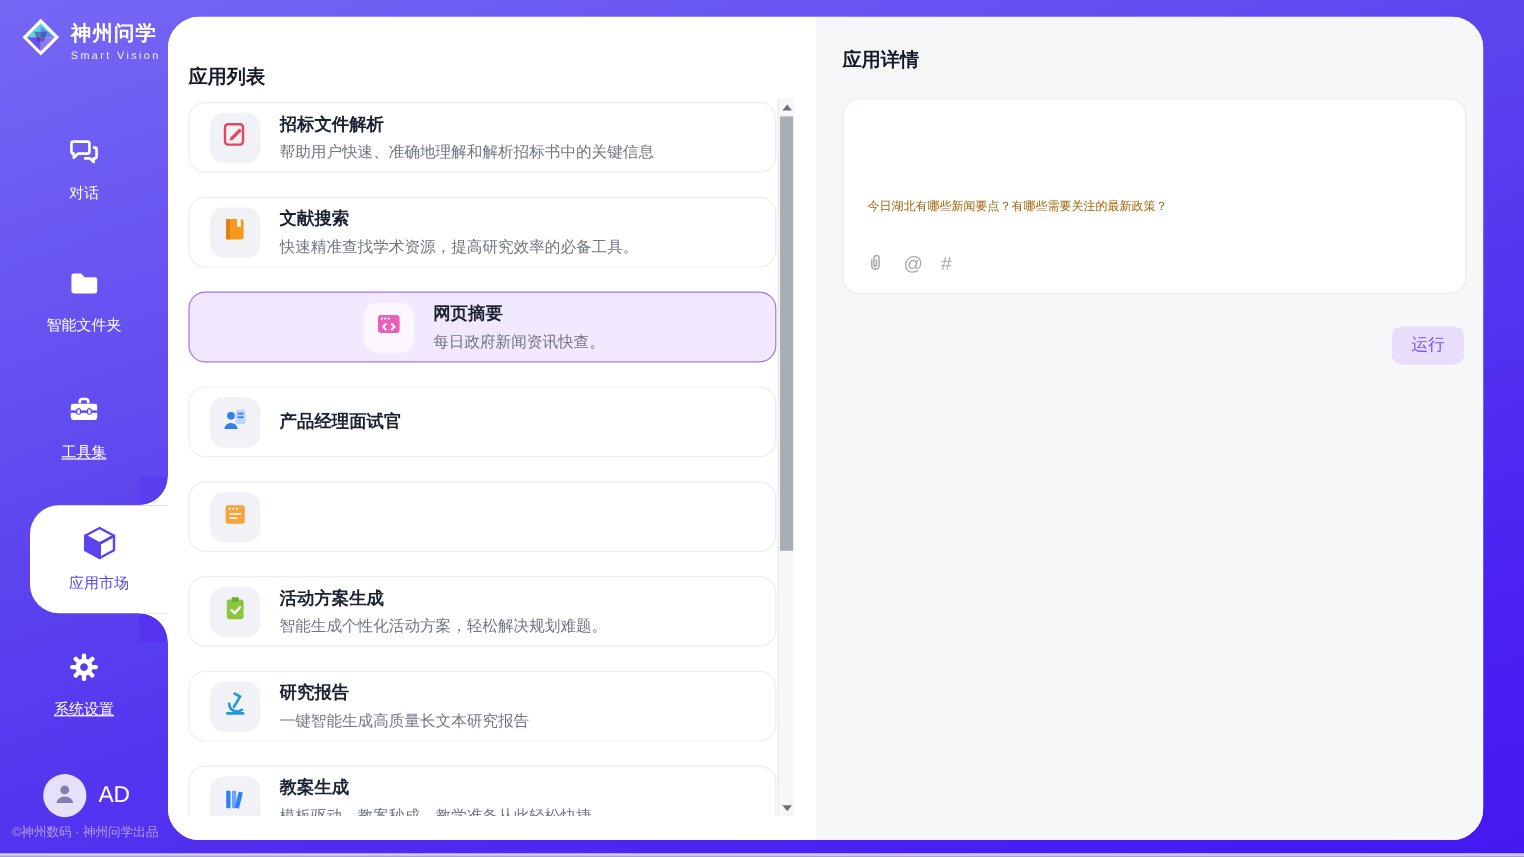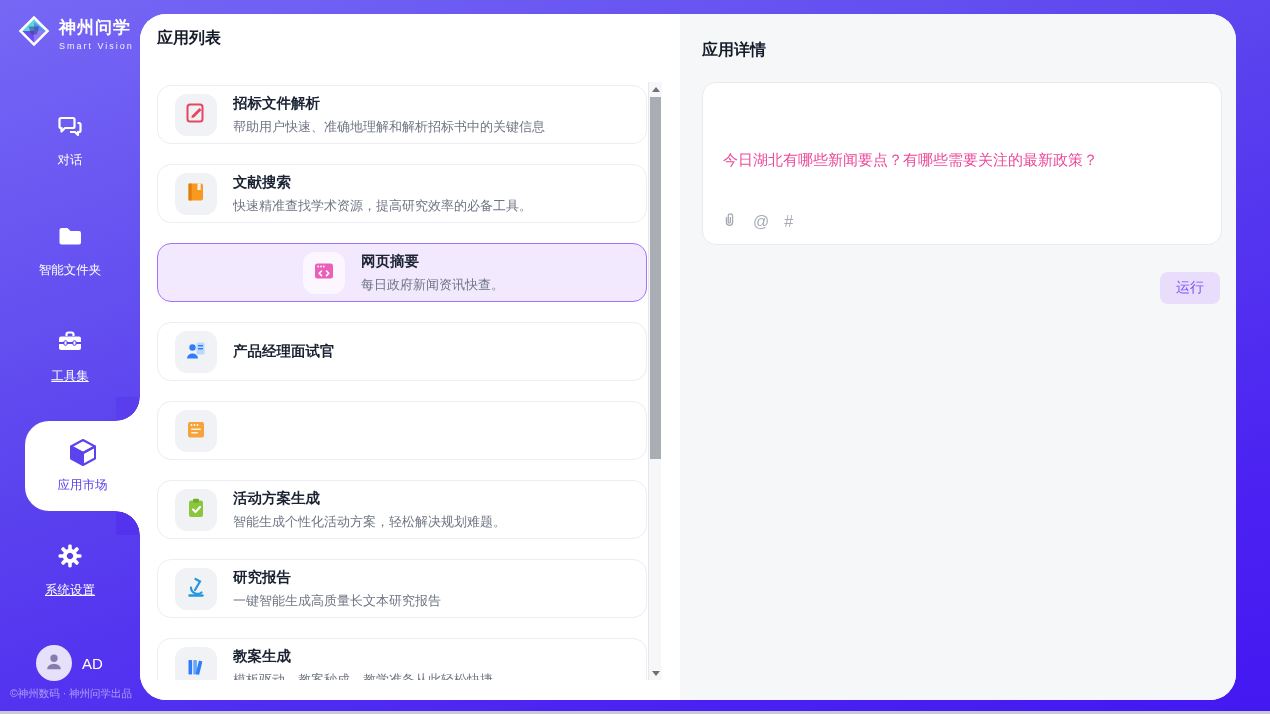--- a/index.html
+++ b/index.html
@@ -31,30 +31,30 @@
   }
   .nav-bubble::after {
     content:""; position:absolute; right:0; bottom:-24px; width:24px; height:24px;
     background:radial-gradient(circle 24px at 0 100%, #5533ee 0 23.4px, #ffffff 24px);
   }
   .nav-bubble svg { margin-top:15px; }
   .nav-bubble .nav-label { display:block; font-size:12.5px; color:#5b43ee; margin-top:5px; }
 
   .user-row { position:absolute; left:36px; top:645px; display:flex; align-items:center; gap:10px; }
   .avatar { width:36px; height:36px; border-radius:50%; background:#e6e0fb; display:flex; align-items:center; justify-content:center; }
-  .user-name { color:#fff; font-size:15px; }
+  .user-name { color:#fff; font-size:19px; }
   .copyright { position:absolute; left:10px; top:687px; width:130px; color:rgba(255,255,255,.5); font-size:10.5px; white-space:nowrap; }
 
   
   .content { position:absolute; left:140px; top:14px; width:1096px; height:686px; border-radius:26px; overflow:hidden; background:#fff; }
 
   
   .list-pane { position:absolute; left:0; top:0; width:540px; height:100%; background:#fff; }
   .pane-title { font-size:16px; font-weight:bold; color:#151b29; }
-  .list-pane .pane-title { position:absolute; left:17px; top:14px; }
+  .list-pane .pane-title { position:absolute; left:17px; top:40px; }
   .list-viewport { position:absolute; left:0; top:68px; width:540px; height:598px; overflow:hidden; }
   .cards { position:absolute; left:17px; top:3px; width:490px; display:flex; flex-direction:column; gap:20px; }
   .card {
     height:59px; background:#fff; border:1px solid #ededf2; border-radius:14px;
     display:flex; align-items:center; padding:0 14px 0 17px; cursor:pointer; flex:none;
   }
   .card.selected { background:#f3e9fe; border:1.5px solid #a473f5;justify-content:center; }
   .icon-tile { width:42px; height:42px; border-radius:12px; background:#f1f2f6; display:flex; align-items:center; justify-content:center; flex:none; }
   .card.selected .icon-tile { background:#fcf6ff; }
   .card-text { margin-left:16px; overflow:hidden; }
@@ -75,21 +75,21 @@
   .detail-card {
     position:absolute; left:22px; top:68px; width:520px; height:163px;
     background:#fff; border:1px solid #e9eaef; border-radius:14px;
   }
   .chip {
     position:absolute; left:20px; top:14px; display:inline-flex; align-items:center; gap:7px;
     padding:6px 10px; background:#fff; border:1px solid #e3e5ea; border-radius:9px; cursor:pointer;
   }
   .chip-label { font-size:13px; color:#3c4250; }
   .chip-close { font-size:13px; color:#9aa0a8; margin-left:2px; cursor:pointer; line-height:1; }
-  .query-text { position:absolute; left:20px; top:66px; width:480px; font-size:15px; color:#ec4899; line-height:1.5; }
+  .query-text { position:absolute; left:20px; top:82px; width:480px; font-size:10px; color:#a16207; line-height:1.5; }
   .composer-icons { position:absolute; left:18px; bottom:12px; display:flex; align-items:center; gap:15px; color:#a6abb4; }
   .composer-icons .glyph { font-size:16px; line-height:1; cursor:pointer; }
   .run-btn {
     position:absolute; right:16px; top:258px; padding:7px 16px;
     background:#e9ddfc; color:#7a52f6; font-size:14px; border:none; border-radius:8px; cursor:pointer;
     font-family:"Liberation Sans", sans-serif;
   }
 </style>
 </head>
 <body>

